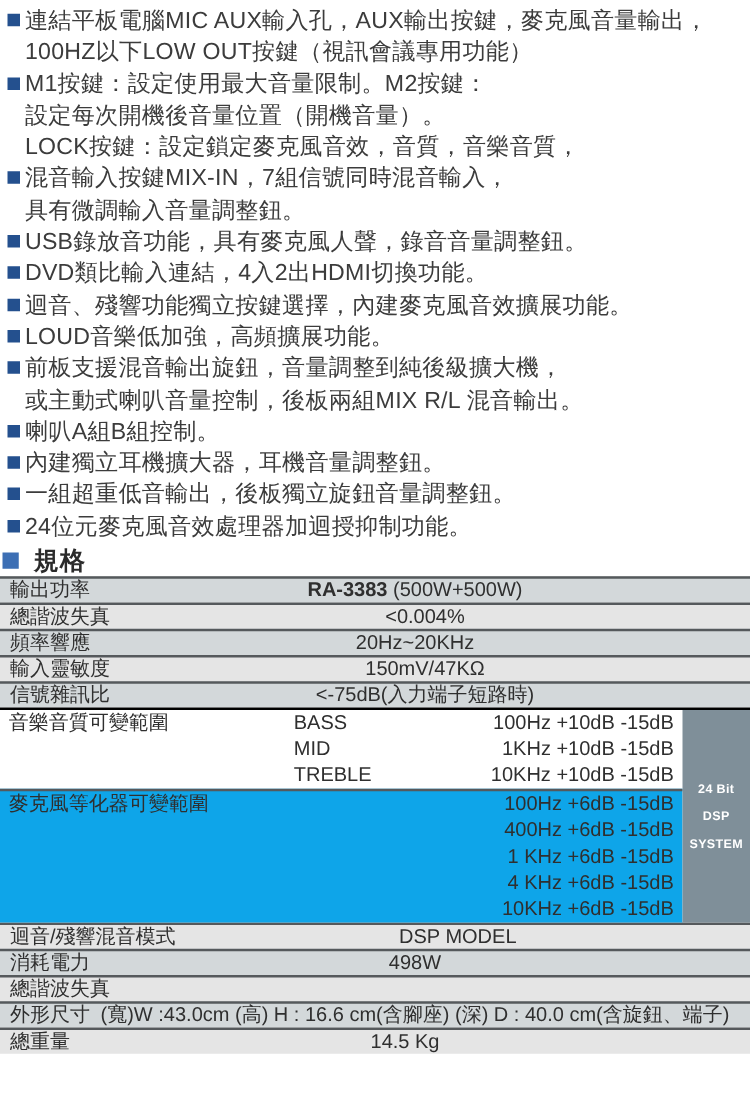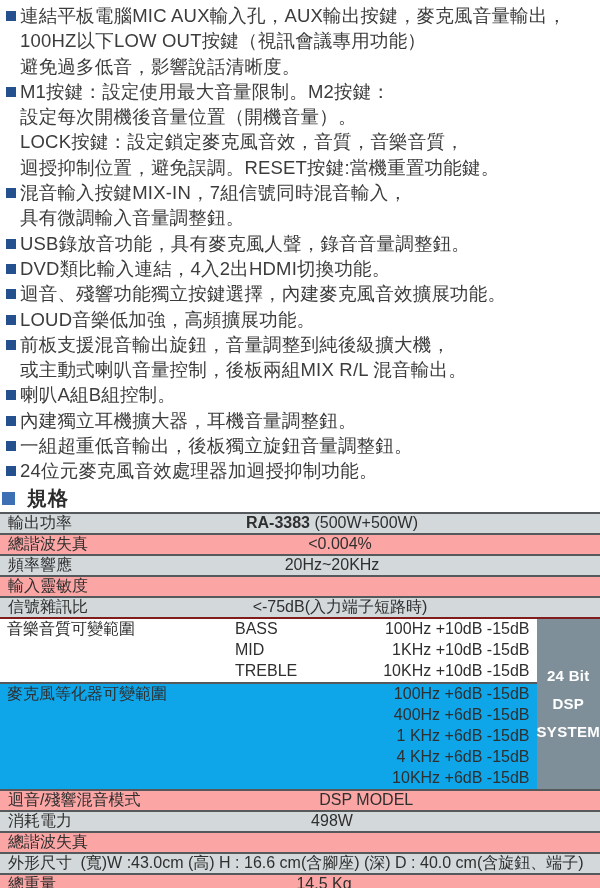--- a/index.html
+++ b/index.html
@@ -38,51 +38,49 @@
   
   .spec-table { width:600px; font-size:16px; color:#2f2f2f; }
   .srow {
     display:flex; align-items:center; height:19px;
     border-top:2px solid #55595c; padding:0 8px;
     white-space:nowrap;
   }
   .srow .lbl { flex:0 0 auto; }
   .srow .val { flex:1 1 auto; text-align:center; }
   .gray { background:#d3d8da; }
-  .white { background:#fca5a5; }
+  .white { background:#e5e5e5; }
   .bold { font-weight:bold; }
 
-  .eq-wrap { display:flex; border-top:2px solid #7f1d1d;justify-content:space-between; }
+  .eq-wrap { display:flex; border-top:2px solid #000000;justify-content:space-between; }
   .eq-left { flex:1 1 auto; min-width:0; }
   .eq-music { background:#ffffff; }
   .eq-mic   { background:#0ea5e9; border-top:2px solid #55595c; }
   .eq-row { display:flex; align-items:center; height:21px; padding:0 7px; white-space:nowrap; }
   .eq-row .eq-label { flex:0 0 228px; }
   .eq-row .eq-band  { flex:0 0 110px; }
   .eq-row .eq-val   { flex:1 1 auto; text-align:right; }
   .dsp-badge {
     flex:0 0 54px; background:#7f8f99; color:#ffffff;
     display:flex; flex-direction:column; align-items:center; justify-content:center;
-    gap:11px; font-weight:bold; font-size:15px; letter-spacing:0.3px;
+    gap:11px; font-weight:bold; font-size:10px; letter-spacing:0.3px;
     text-align:center;
   }
 </style>
 </head>
 <body>
 
 <div class="page">
 
   <div class="features">
     <div class="feature-line"><span class="bullet"></span><span>連結平板電腦MIC AUX輸入孔，AUX輸出按鍵，麥克風音量輸出，</span></div>
     <div class="feature-line"><span>100HZ以下LOW OUT按鍵（視訊會議專用功能）</span></div>
-    <div class="feature-line"><span>避免過多低音，影響說話清晰度。</span></div>
     <div class="feature-line"><span class="bullet"></span><span>M1按鍵：設定使用最大音量限制。M2按鍵：</span></div>
     <div class="feature-line"><span>設定每次開機後音量位置（開機音量）。</span></div>
     <div class="feature-line"><span>LOCK按鍵：設定鎖定麥克風音效，音質，音樂音質，</span></div>
-    <div class="feature-line"><span>迴授抑制位置，避免誤調。RESET按鍵:當機重置功能鍵。</span></div>
     <div class="feature-line"><span class="bullet"></span><span>混音輸入按鍵MIX-IN，7組信號同時混音輸入，</span></div>
     <div class="feature-line"><span>具有微調輸入音量調整鈕。</span></div>
     <div class="feature-line"><span class="bullet"></span><span>USB錄放音功能，具有麥克風人聲，錄音音量調整鈕。</span></div>
     <div class="feature-line"><span class="bullet"></span><span>DVD類比輸入連結，4入2出HDMI切換功能。</span></div>
     <div class="feature-line"><span class="bullet"></span><span>迴音、殘響功能獨立按鍵選擇，內建麥克風音效擴展功能。</span></div>
     <div class="feature-line"><span class="bullet"></span><span>LOUD音樂低加強，高頻擴展功能。</span></div>
     <div class="feature-line"><span class="bullet"></span><span>前板支援混音輸出旋鈕，音量調整到純後級擴大機，</span></div>
     <div class="feature-line"><span>或主動式喇叭音量控制，後板兩組MIX R/L 混音輸出。</span></div>
     <div class="feature-line"><span class="bullet"></span><span>喇叭A組B組控制。</span></div>
     <div class="feature-line"><span class="bullet"></span><span>內建獨立耳機擴大器，耳機音量調整鈕。</span></div>
@@ -105,20 +103,21 @@
     <div class="srow white">
       <span class="lbl">總諧波失真</span>
       <span class="val">&lt;0.004%</span>
     </div>
     <div class="srow gray">
       <span class="lbl">頻率響應</span>
       <span class="val">20Hz~20KHz</span>
     </div>
     <div class="srow white">
       <span class="lbl">輸入靈敏度</span>
+      <span class="val">150mV/47KΩ</span>
     </div>
     <div class="srow gray">
       <span class="lbl">信號雜訊比</span>
       <span class="val">&lt;-75dB(入力端子短路時)</span>
     </div>
 
     <div class="eq-wrap">
       <div class="eq-left">
         <div class="eq-music">
           <div class="eq-row">

